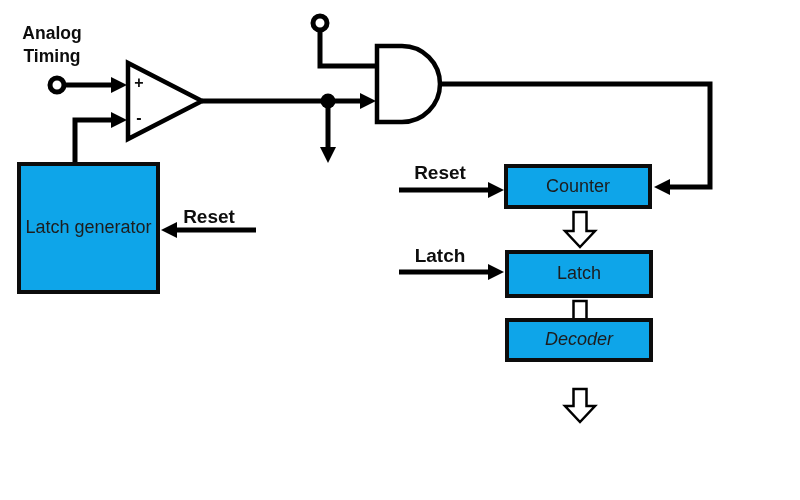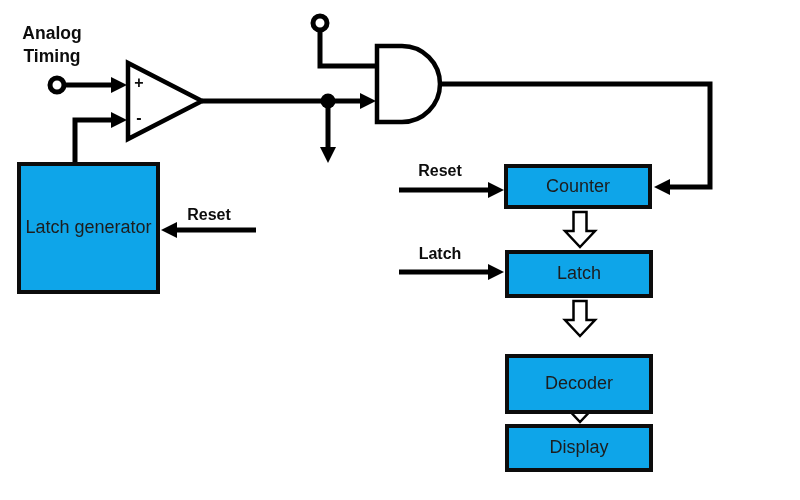--- a/index.html
+++ b/index.html
@@ -28,27 +28,27 @@
     align-items: center;
     justify-content: center;
     text-align: center;
     font-size: 18px;
     line-height: 1.4;
   }
   .block-ramp    { left: 17px;  top: 162px; width: 143px; height: 132px; }
   .block-timing  { left: 257px; top: 164px; width: 142px; height: 135px; }
   .block-counter { left: 504px; top: 164px; width: 148px; height: 45px; }
   .block-latch   { left: 505px; top: 250px; width: 148px; height: 48px; }
-  .block-decoder { left: 505px; top: 354px; width: 148px; height: 60px; }
+  .block-decoder { left: 505px; top: 318px; width: 148px; height: 44px; font-style: italic; }
   .block-display { left: 505px; top: 424px; width: 148px; height: 48px; }
   .siglabel {
     position: absolute;
     font-weight: bold;
     color: #0d0d0d;
-    font-size: 16px;
+    font-size: 19px;
     text-align: center;
   }
   .lbl-analog { left: 14px; top: 22px; width: 76px; font-size: 17.5px; line-height: 23px; }
   .lbl-clock  { left: 336px; top: 13px; white-space: nowrap; font-size: 17.5px; }
   .lbl-reset-ramp    { left: 169px; top: 206px; width: 80px; }
   .lbl-reset-counter { left: 400px; top: 162px; width: 80px; }
   .lbl-latch         { left: 400px; top: 245px; width: 80px; }
   .opamp-sign {
     position: absolute;
     font-weight: bold;
@@ -109,23 +109,20 @@
   </div>
   <div class="block block-counter">
     <span>Counter</span>
   </div>
   <div class="block block-latch">
     <span>Latch</span>
   </div>
   <div class="block block-decoder">
     <span>Decoder</span>
   </div>
-  <div class="block block-display">
-    <span>Display</span>
-  </div>
 
   <div class="siglabel lbl-analog">Analog Timing</div>
   <div class="siglabel lbl-reset-ramp">Reset</div>
   <div class="siglabel lbl-reset-counter">Reset</div>
   <div class="siglabel lbl-latch">Latch</div>
 
   <div class="opamp-sign sign-plus">+</div>
   <div class="opamp-sign sign-minus">-</div>
 
 </div>

